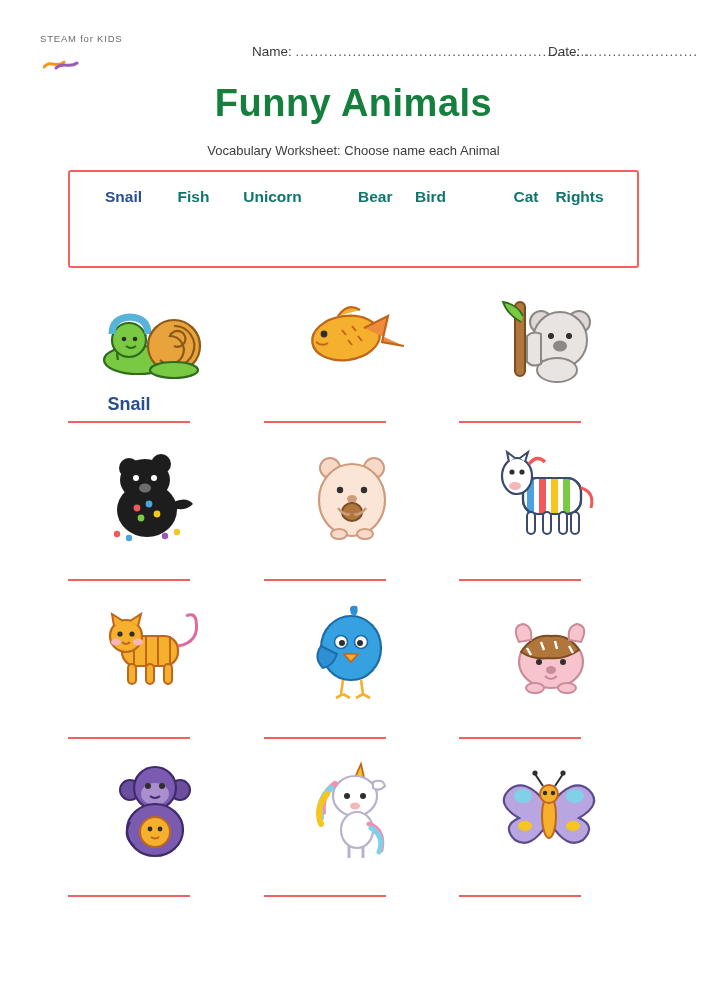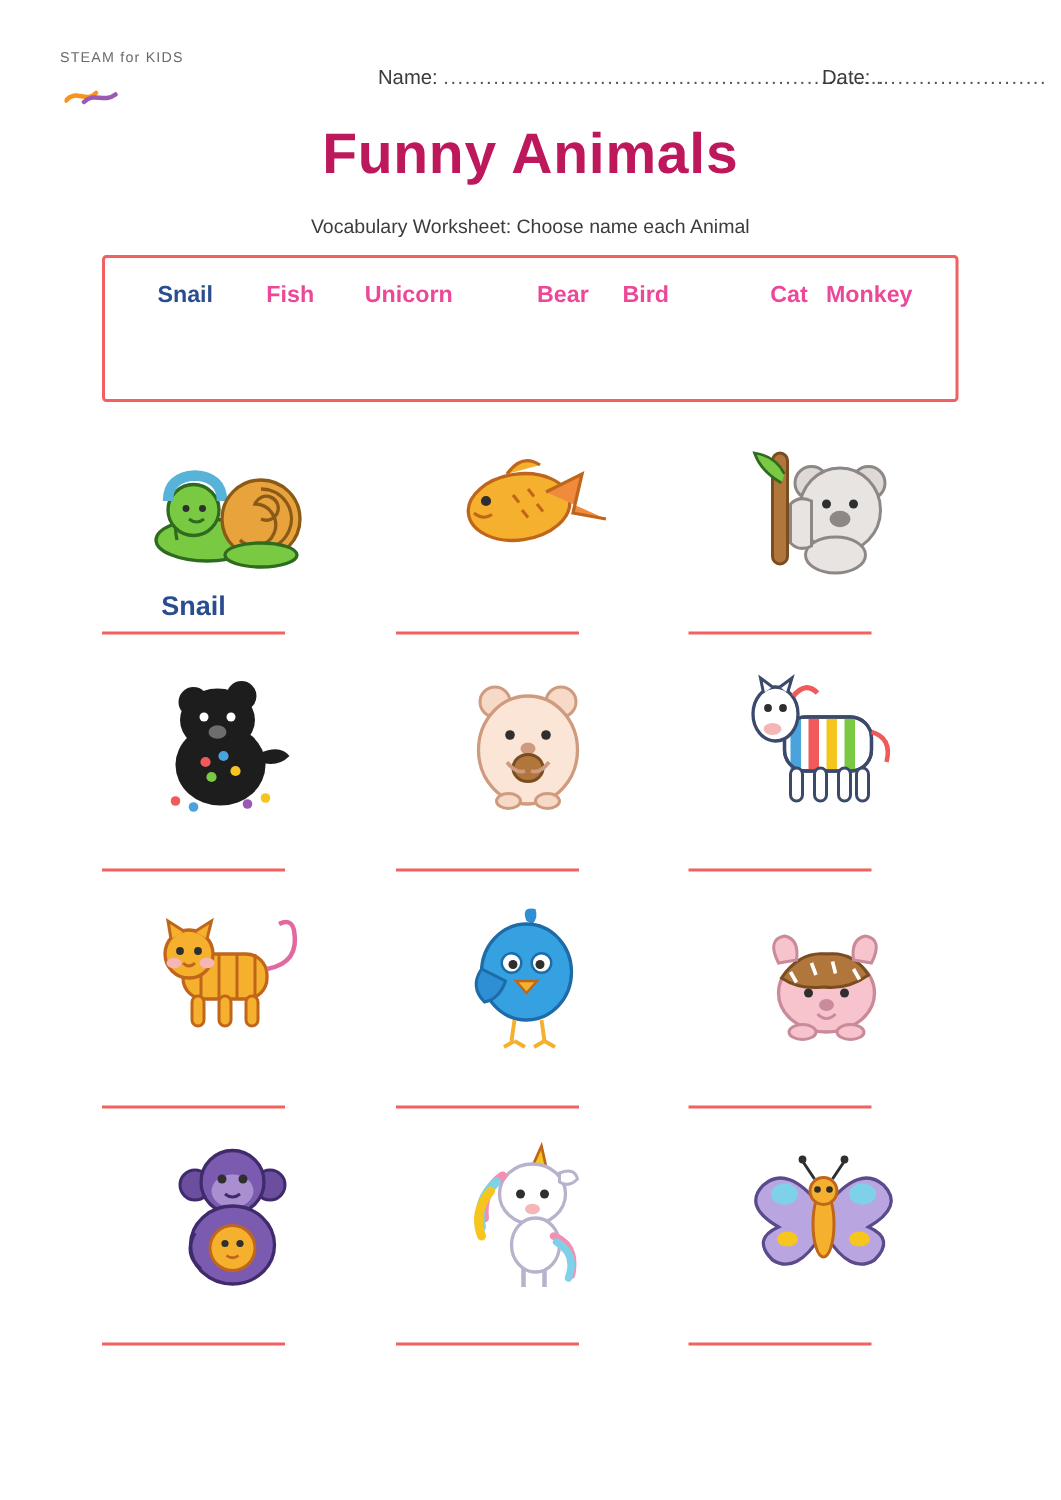--- a/index.html
+++ b/index.html
@@ -63,21 +63,21 @@
   }
   .dots { letter-spacing: 1px; color: #555; }
 
   
   .title {
     position: absolute;
     top: 82px; left: 0; right: 0;
     text-align: center;
     font-size: 38px;
     font-weight: bold;
-    color: #be185d;
+    color: #15803d;
     letter-spacing: 0.5px;
   }
   .subtitle {
     position: absolute;
     top: 143px; left: 0; right: 0;
     text-align: center;
     font-size: 13px;
     color: #3c3c3c;
   }
 
@@ -92,21 +92,21 @@
   .wb-row {
     display: flex;
     justify-content: center;
     align-items: center;
     height: 49px;
     padding: 0 14px;
   }
   .wb-word {
     font-size: 15.5px;
     font-weight: bold;
-    color: #ec4899;
+    color: #0f766e;
     white-space: nowrap;
   }
   .wb-word.used { color: #2a4d8f; }
 
   
   .grid {
     position: absolute;
     left: 60px; top: 282px;
     width: 587px;
   }
@@ -204,21 +204,21 @@
   <div class="subtitle">Vocabulary Worksheet: Choose name each Animal</div>
 
   <div class="wordbank">
     <div class="wb-row">
       <div class="wb-word used" style="width:74px;text-align:center">Snail</div>
       <div class="wb-word" style="width:66px;text-align:center">Fish</div>
       <div class="wb-word" style="width:92px;text-align:center">Unicorn</div>
       <div class="wb-word" style="width:74px;text-align:right">Bear</div>
       <div class="wb-word" style="width:76px;text-align:center">Bird</div>
       <div class="wb-word" style="width:70px;text-align:right">Cat</div>
-      <div class="wb-word" style="width:82px;text-align:center">Monkey</div>
+      <div class="wb-word" style="width:82px;text-align:center">Rights</div>
     </div>
   </div>
 
   <div class="grid">
 
     <div class="row">
       <div class="cell">
         <div class="art">
           <svg width="112" height="96" viewBox="0 0 112 96">
             <ellipse cx="36" cy="72" rx="34" ry="14" fill="#7ac943" stroke="#2f6b1f" stroke-width="2.2"></ellipse>

